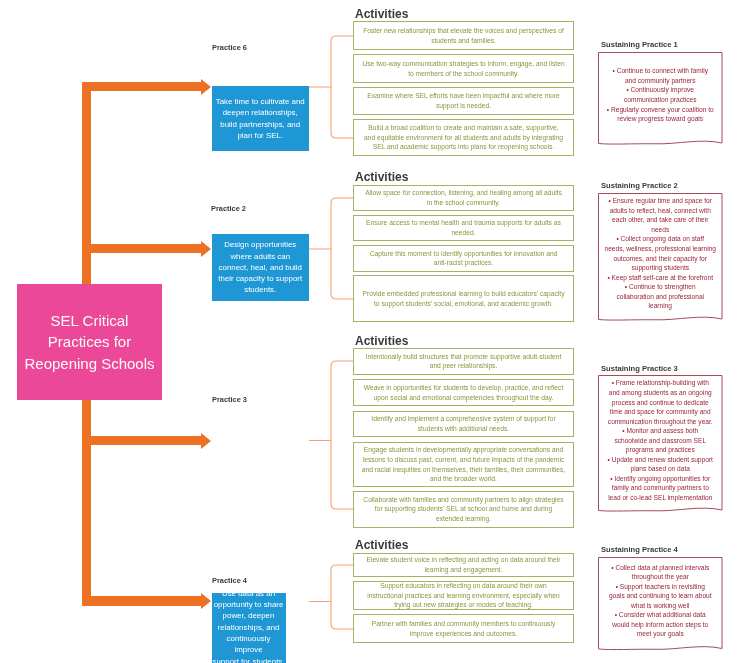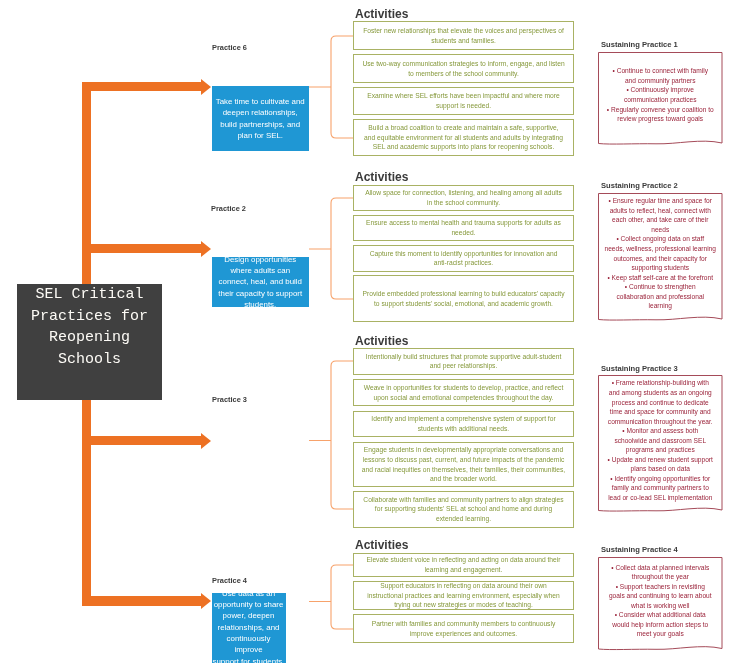--- a/index.html
+++ b/index.html
@@ -7,21 +7,21 @@
           font-family:"Liberation Sans",sans-serif;}
   .abs{position:absolute;box-sizing:border-box;}
 
   
   .spine{background:#ed7123;z-index:1;}
   .arm{background:#ed7123;z-index:1;}
   .arrowhead{width:0;height:0;border-top:8px solid transparent;border-bottom:8px solid transparent;
              border-left:10.5px solid #ed7123;z-index:1;}
 
   
-  .title-box{background:#404040;z-index:2;display:flex;justify-content:center;font-family:Liberation Mono, monospace;}
+  .title-box{background:#ec4899;z-index:2;display:flex;align-items:center;justify-content:center;}
   .title-text{color:#fdfbf6;font-size:15px;line-height:21.5px;text-align:center;white-space:pre-line;}
 
   
   .p-label{color:#3a3a3a;font-size:7.4px;font-weight:bold;line-height:9px;}
   .p-box{background:#1f97d4;display:flex;align-items:center;justify-content:center;z-index:2;margin-top:32px;}
   .p-body{color:#ffffff;font-size:7.9px;line-height:11.3px;text-align:center;white-space:pre-line;}
   .p-body .u{text-align:right;}
 
   
   .bracket{overflow:visible;z-index:0;}
@@ -101,21 +101,21 @@
       <div class="s-bullet">• Continue to connect with family
 and community partners</div>
       <div class="s-bullet">• Continuously improve
 communication practices</div>
       <div class="s-bullet">• Regularly convene your coalition to
 review progress toward goals</div>
     </div>
   </div>
 
   <div class="abs p-label" style="left:200px;top:204px;margin-left:11px;">Practice 2</div>
-  <div class="abs p-box" style="left:211.5px;top:225px;width:97.5px;height:50px;">
+  <div class="abs p-box" style="left:211.5px;top:202px;width:97.5px;height:67px;">
     <div class="p-body"><span>Design opportunities
 where adults can
 connect, heal, and build
 their capacity to support
 students.</span></div>
   </div>
   <svg class="abs bracket" style="left:308px;top:195.5px;" width="46" height="107" viewBox="0 0 46 107">
     <path d="M45,2 H28 Q23,2 23,7 V98 Q23,103 28,103 H45 M23,53 H1"></path>
   </svg>
   <div class="abs a-label" style="left:355px;top:173px;">Activities</div>

